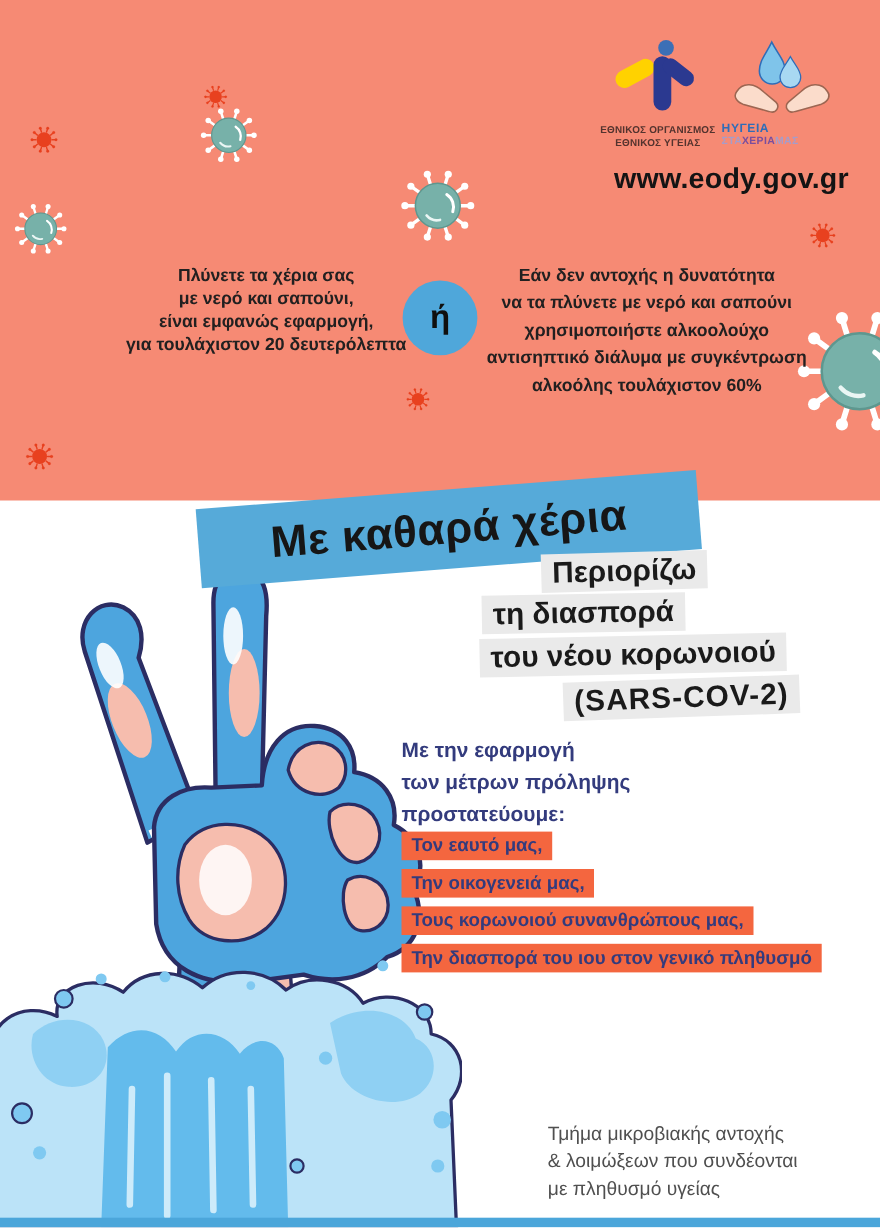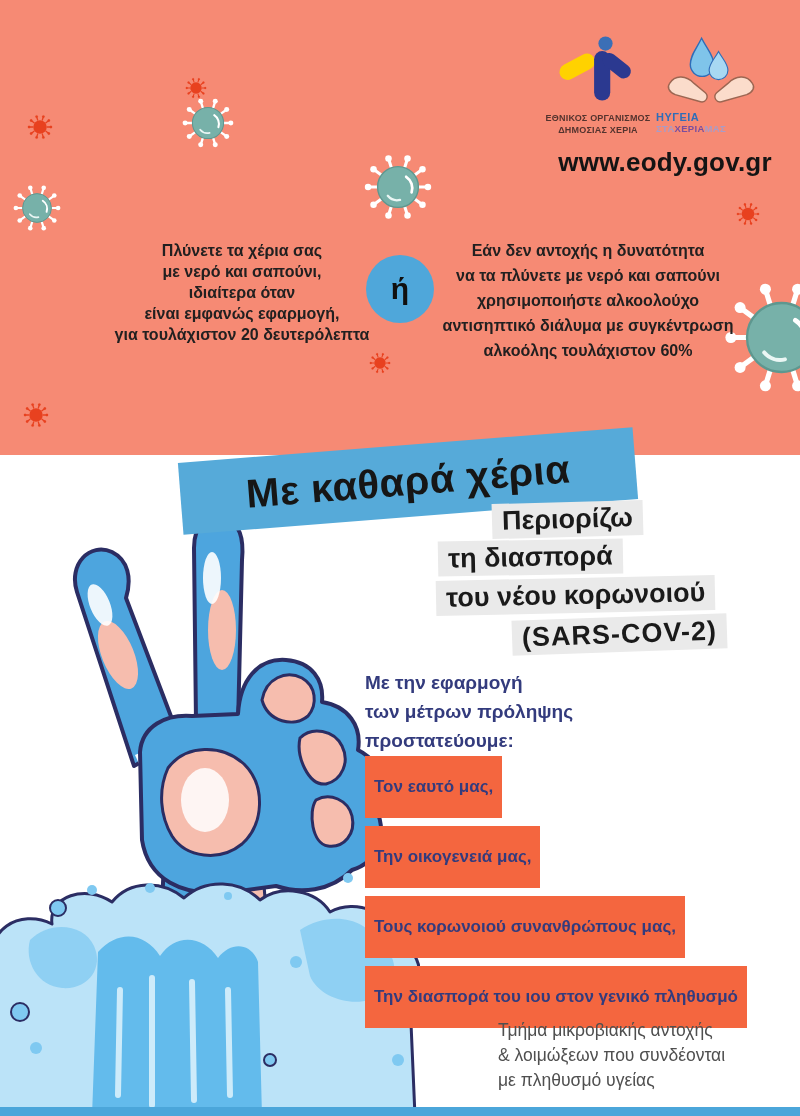--- a/index.html
+++ b/index.html
@@ -40,21 +40,21 @@
   .chip1{left:492px;top:502px;transform:rotate(-1.6deg);}
   .chip2{left:438px;top:540px;transform:rotate(-1deg);}
   .chip3{left:436px;top:578px;transform:rotate(-1.2deg);}
   .chip4{left:512px;top:617px;transform:rotate(-2deg);letter-spacing:1px;}
   
   .intro{position:absolute;left:365px;top:668px;font-size:19px;font-weight:bold;
     color:#333B7D;line-height:29px;}
   .bars{position:absolute;left:365px;top:756px;display:flex;flex-direction:column;
     align-items:flex-start;gap:8px;}
   .bar{background:#F4663F;color:#333B7D;font-weight:bold;font-size:17px;
-    padding:21px 9px;white-space:nowrap;}
+    padding:3px 9px;white-space:nowrap;}
   
   .dept{position:absolute;left:498px;top:1018px;font-size:17.5px;color:#4F4F4F;line-height:25px;}
   .bottom-bar{position:absolute;left:0;top:1107px;width:800px;height:9px;background:#4BA6DA;}
   
   .hand-art{position:absolute;left:0;top:500px;width:420px;height:616px;}
   .hidden-defs{position:absolute;width:0;height:0;overflow:hidden;}
 </style>
 </head>
 <body>
 
@@ -151,40 +151,39 @@
       </svg>
 
     <svg class="eody-logo" viewBox="0 0 100 80">
       <circle cx="60" cy="10" r="7.5" fill="#3B6FB6"></circle>
       <rect x="10" y="26" width="40" height="17" rx="8.5" fill="#FFD200" transform="rotate(-28 30 34)"></rect>
       <rect x="48" y="18" width="17" height="52" rx="8.5" fill="#2B3990"></rect>
       <rect x="55" y="26" width="34" height="15" rx="7.5" fill="#2B3990" transform="rotate(38 72 33)"></rect>
     </svg>
     <div class="eody-caption">
       <div>ΕΘΝΙΚΟΣ ΟΡΓΑΝΙΣΜΟΣ</div>
-      <div>ΔΗΜΟΣΙΑΣ ΧΕΡΙΑ</div>
+      <div>ΕΘΝΙΚΟΣ ΥΓΕΙΑΣ</div>
     </div>
 
     <svg class="hands-logo" viewBox="0 0 100 80">
       <path d="M40,2 C46,14 53,20 53,30 A12.5,12.5 0 0 1 28,30 C28,20 34,14 40,2 Z" fill="#7FC4EA" stroke="#2F6DB8" stroke-width="1.5"></path>
       <path d="M58,16 C63,25 68,29 68,36 A10,10 0 0 1 48,36 C48,29 53,25 58,16 Z" fill="#A8D8F2" stroke="#2F6DB8" stroke-width="1.2"></path>
       <path d="M6,50 C12,40 24,42 32,50 L44,60 C48,64 45,72 37,69 L12,62 C5,59 3,54 6,50 Z" fill="#FBDCCB" stroke="#9C6652" stroke-width="1.5"></path>
       <path d="M94,50 C88,40 76,42 68,50 L56,60 C52,64 55,72 63,69 L88,62 C95,59 97,54 94,50 Z" fill="#FBDCCB" stroke="#9C6652" stroke-width="1.5"></path>
     </svg>
     <div class="hands-caption">
       <div class="hands-l1">ΗΥΓΕΙΑ</div>
       <div class="hands-l2"><span class="hands-light">ΣΤΑ</span><span class="hands-dark">ΧΕΡΙΑ</span><span class="hands-light">ΜΑΣ</span></div>
     </div>
 
     <div class="website">www.eody.gov.gr</div>
 
     <div class="wash-text">
       <div>Πλύνετε τα χέρια σας</div>
       <div>με νερό και σαπούνι,</div>
-      <div>ιδιαίτερα όταν</div>
       <div>είναι εμφανώς εφαρμογή,</div>
       <div>για τουλάχιστον 20 δευτερόλεπτα</div>
     </div>
 
     <div class="or-circle">
       <span>ή</span>
     </div>
 
     <div class="sanitizer-text">
       <div>Εάν δεν αντοχής η δυνατότητα</div>

